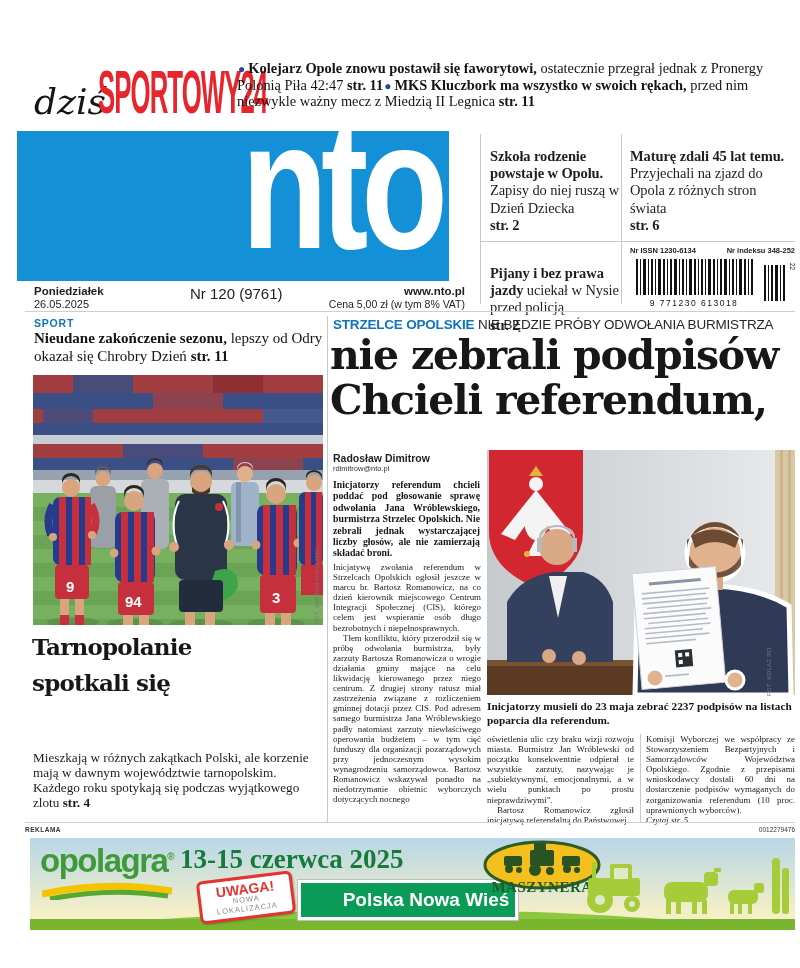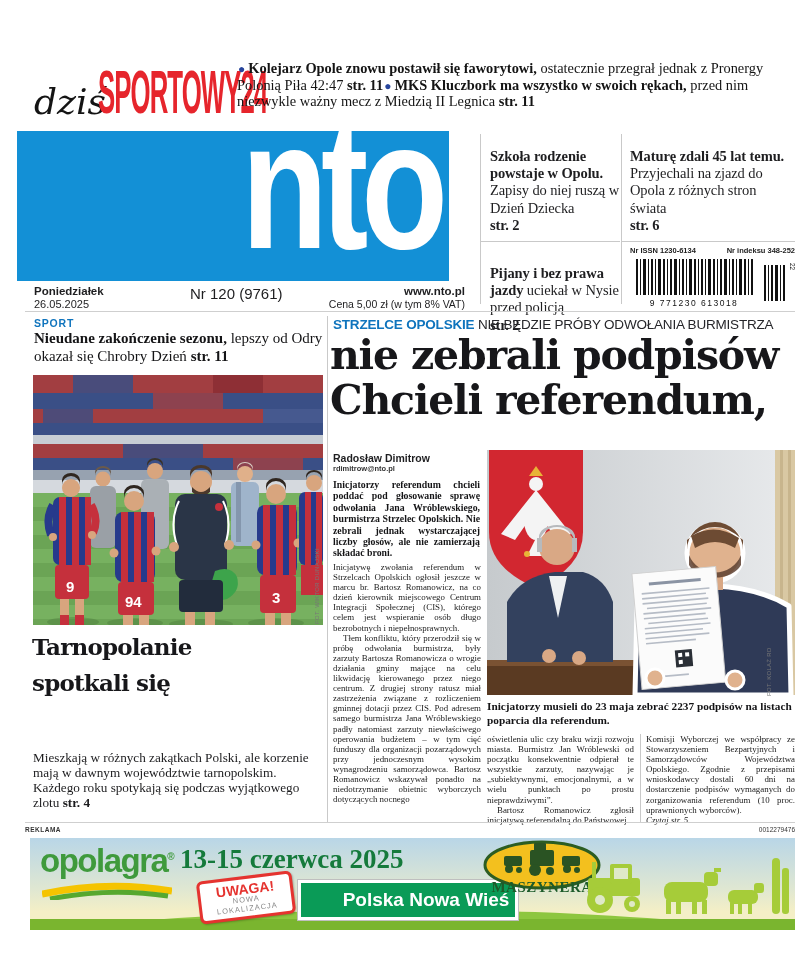--- a/index.html
+++ b/index.html
@@ -57,21 +57,21 @@
   #tarnohl{left:32px;top:629px;font-size:23px;line-height:36px;letter-spacing:-.8px;}
   #tarnotext{left:33px;top:750px;width:292px;font-size:13.2px;line-height:15px;color:#1c1c1e;}
 
   #vlmain{left:327px;top:316px;height:506px;}
 
   
   #kicker{left:333px;top:317px;font-size:13.5px;letter-spacing:-.2px;white-space:nowrap;color:#26262a;}
   #kicker .lbl{font-weight:bold;color:#0f74bd;}
   #mainhl{left:330px;top:333px;width:466px;font-size:41px;line-height:45px;letter-spacing:-1.2px;}
   #byline{left:333px;top:452px;font-weight:bold;font-size:10.5px;}
-  #bemail{left:333px;top:464px;font-size:7.5px;color:#333;font-weight:bold;}
+  #bemail{left:333px;top:464px;font-size:7.5px;color:#333;}
   #lead{left:333px;top:479px;width:147px;font-weight:bold;font-size:9.8px;line-height:11.4px;text-align:justify;color:#151517;}
   .bodytxt{font-size:8.9px;line-height:10.1px;text-align:justify;color:#222;}
   .bodytxt p{margin:0;}
   .bodytxt p+p{text-indent:10px;}
   .bodytxt p.rm{text-indent:0;font-style:italic;}
   #col1{left:333px;top:562px;width:148px;}
   #mainphoto{left:487px;top:450px;width:308px;height:245px;}
   #vcred2{left:766px;top:628px;height:68px;}
   #caption{left:487px;top:699px;width:306px;font-weight:bold;font-size:11.3px;line-height:14px;color:#141416;}
   #col2{left:487px;top:734px;width:147px;}

